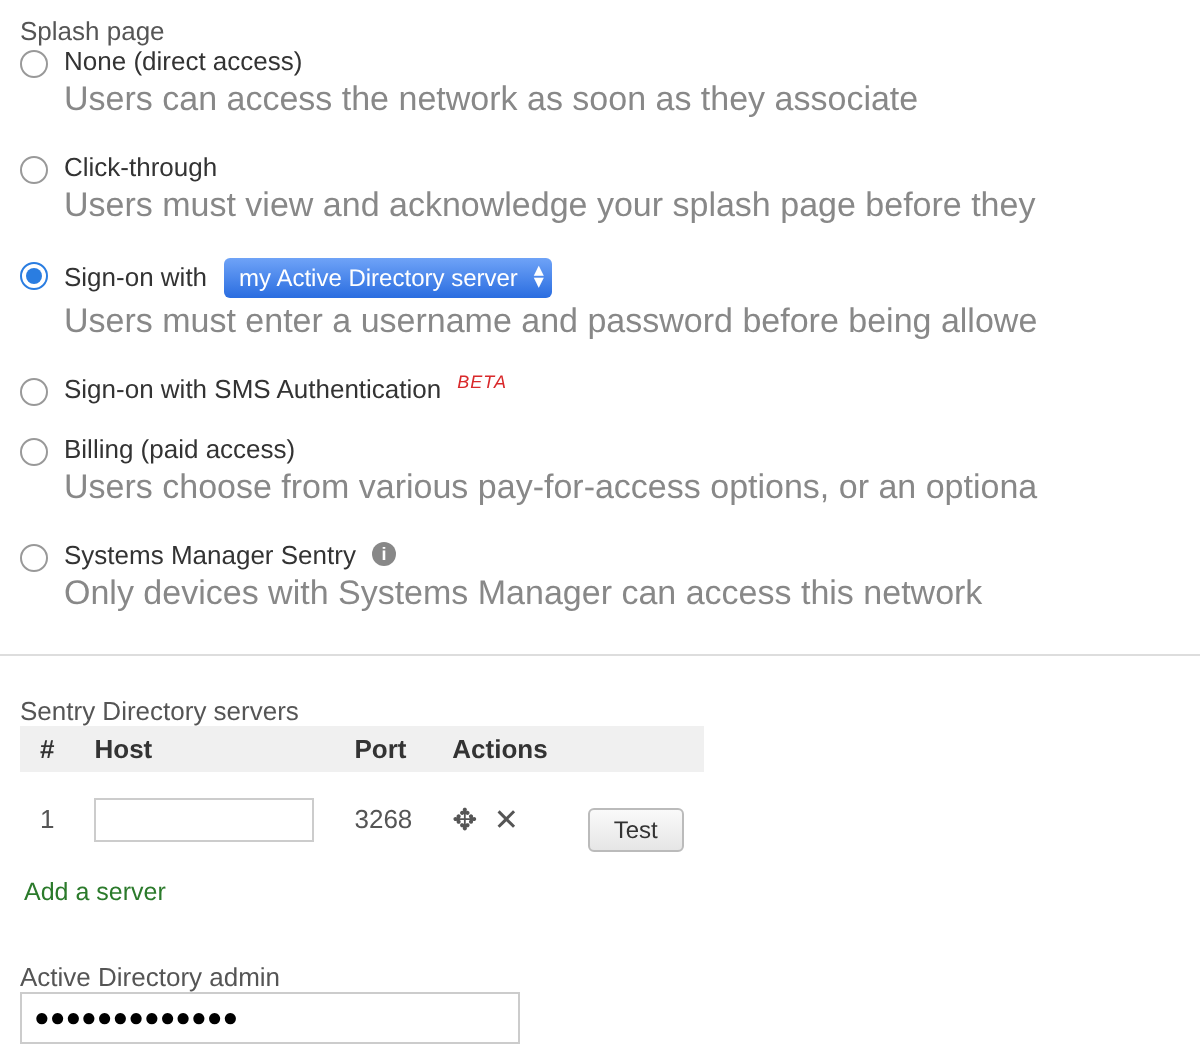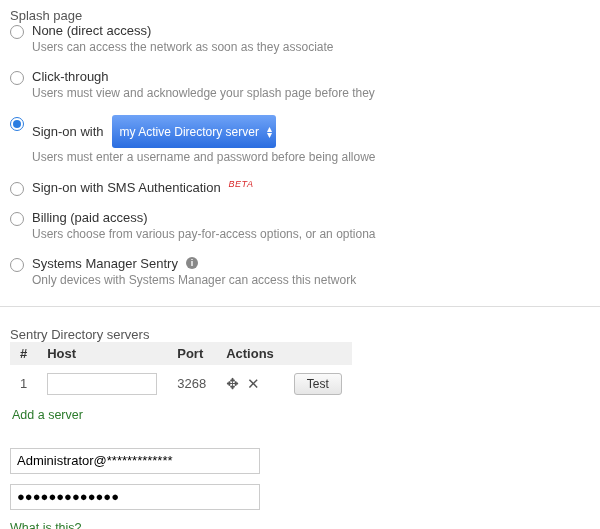--- a/index.html
+++ b/index.html
@@ -63,33 +63,33 @@
   .option-title {
     color: #333;
     margin-bottom: 1px;
     display: flex;
     align-items: center;
     flex-wrap: wrap;
     gap: 4px;
   }
   .option-desc {
     color: #888;
-    font-size: 12px;
+    font-size: 17px;
     line-height: 1.35;
   }
   .select {
     display: inline-flex;
     align-items: center;
     background: linear-gradient(#6fa3f7, #2a6de0);
     color: #fff;
     font-size: 12px;
     padding: 2px 4px 2px 8px;
     border-radius: 3px;
     margin-left: 4px;
-    height: 33px;
+    height: 20px;
     line-height: 16px;
   }
   .select .chev {
     margin-left: 8px;
     font-size: 10px;
     display: inline-flex;
     flex-direction: column;
     line-height: 6px;
   }
   .beta {
@@ -149,20 +149,21 @@
     letter-spacing: 2px;
   }
   .test-btn {
     background: linear-gradient(#fafafa, #e6e6e6);
     border: 1px solid #bbb;
     border-radius: 3px;
     padding: 3px 12px;
     font-size: 12px;
     color: #333;
     cursor: pointer;
+    margin-top: 10px;
   }
   .link {
     color: #2b7a2b;
     font-size: 12.5px;
     cursor: pointer;
     display: inline-block;
   }
   .add-server {
     margin-top: 6px;
     margin-left: 2px;
@@ -280,20 +281,20 @@
         </tr>
       </tbody>
     </table>
     <div class="add-server">
       <span class="link">Add a server</span>
     </div>
   </div>
 </div>
 
 <div class="section" style="margin-top:14px">
+  <div class="label-col">Active Directory admin</div>
   <div class="content-col">
-    <input class="text-input" value="Administrator@*************" style="">
     <input class="text-input" type="text" value="●●●●●●●●●●●●●" style="">
     <div class="what-link">
       <span class="link">What is this?</span>
     </div>
   </div>
 </div>
 
 </body></html>

